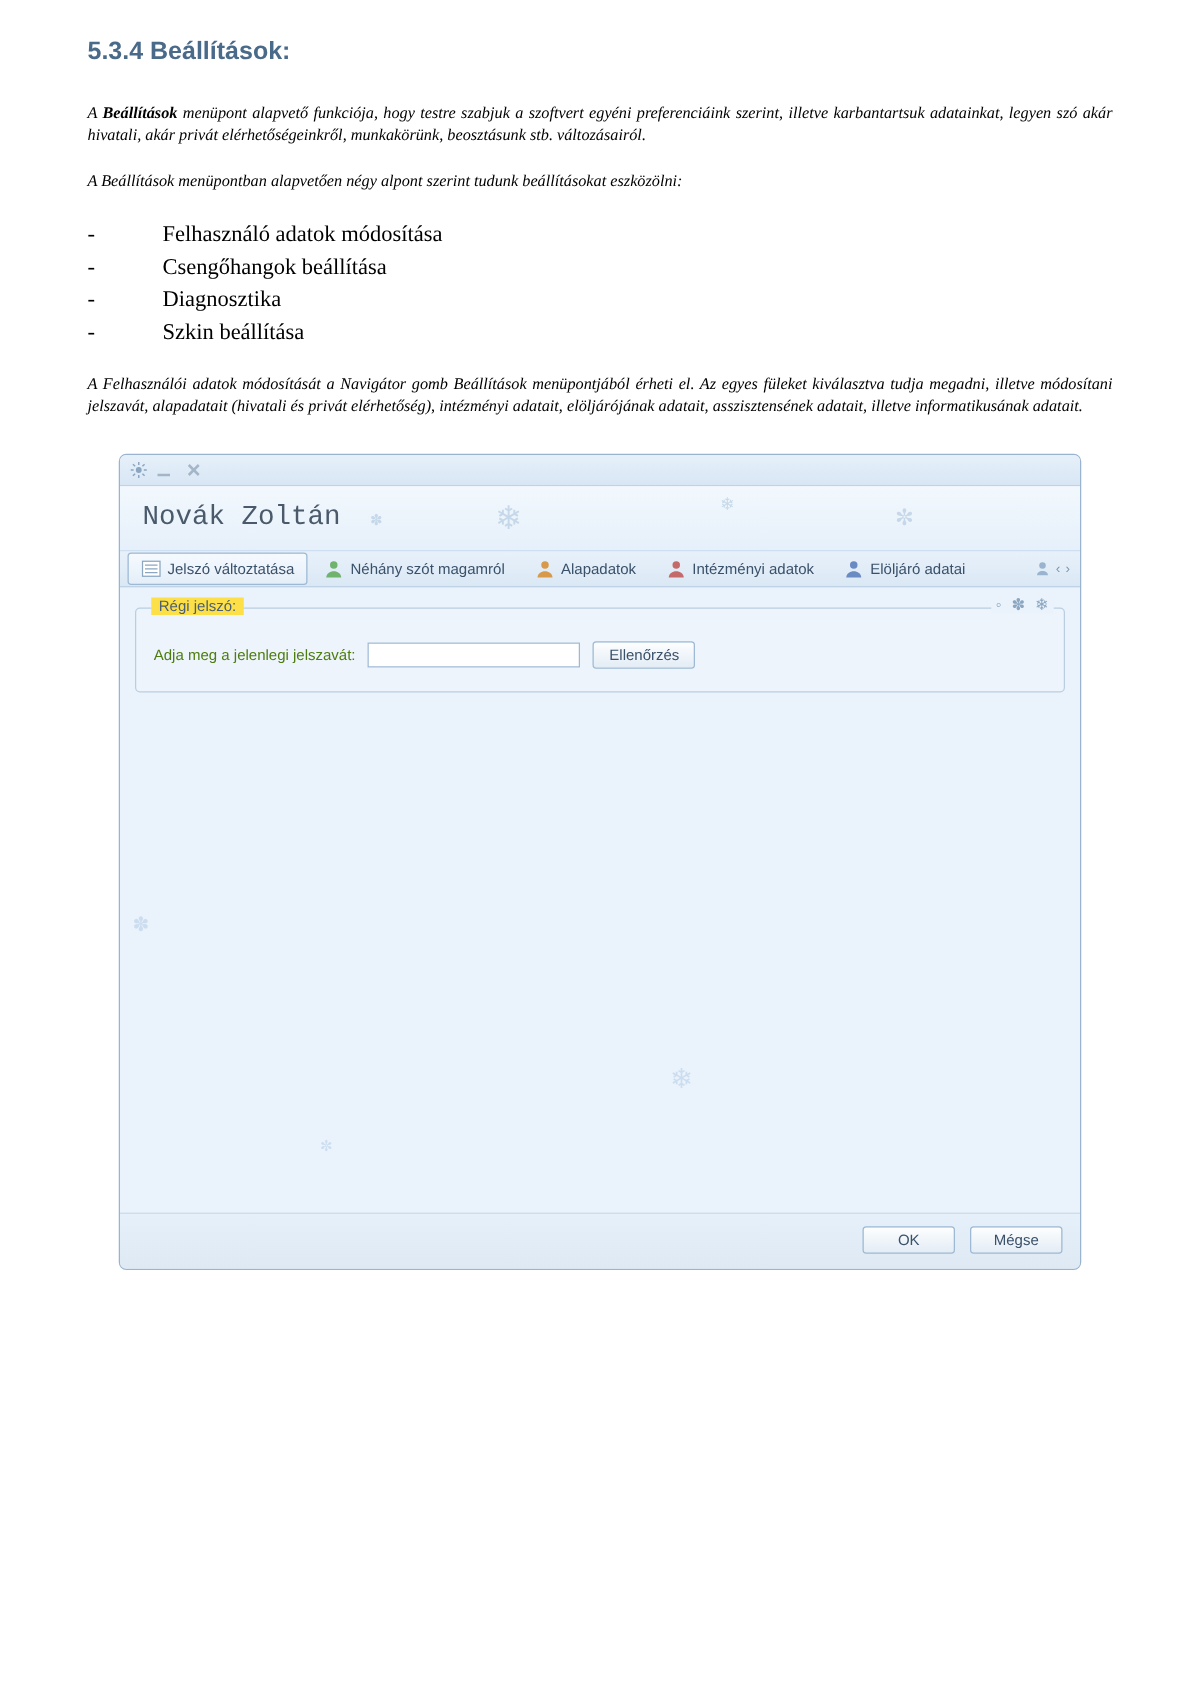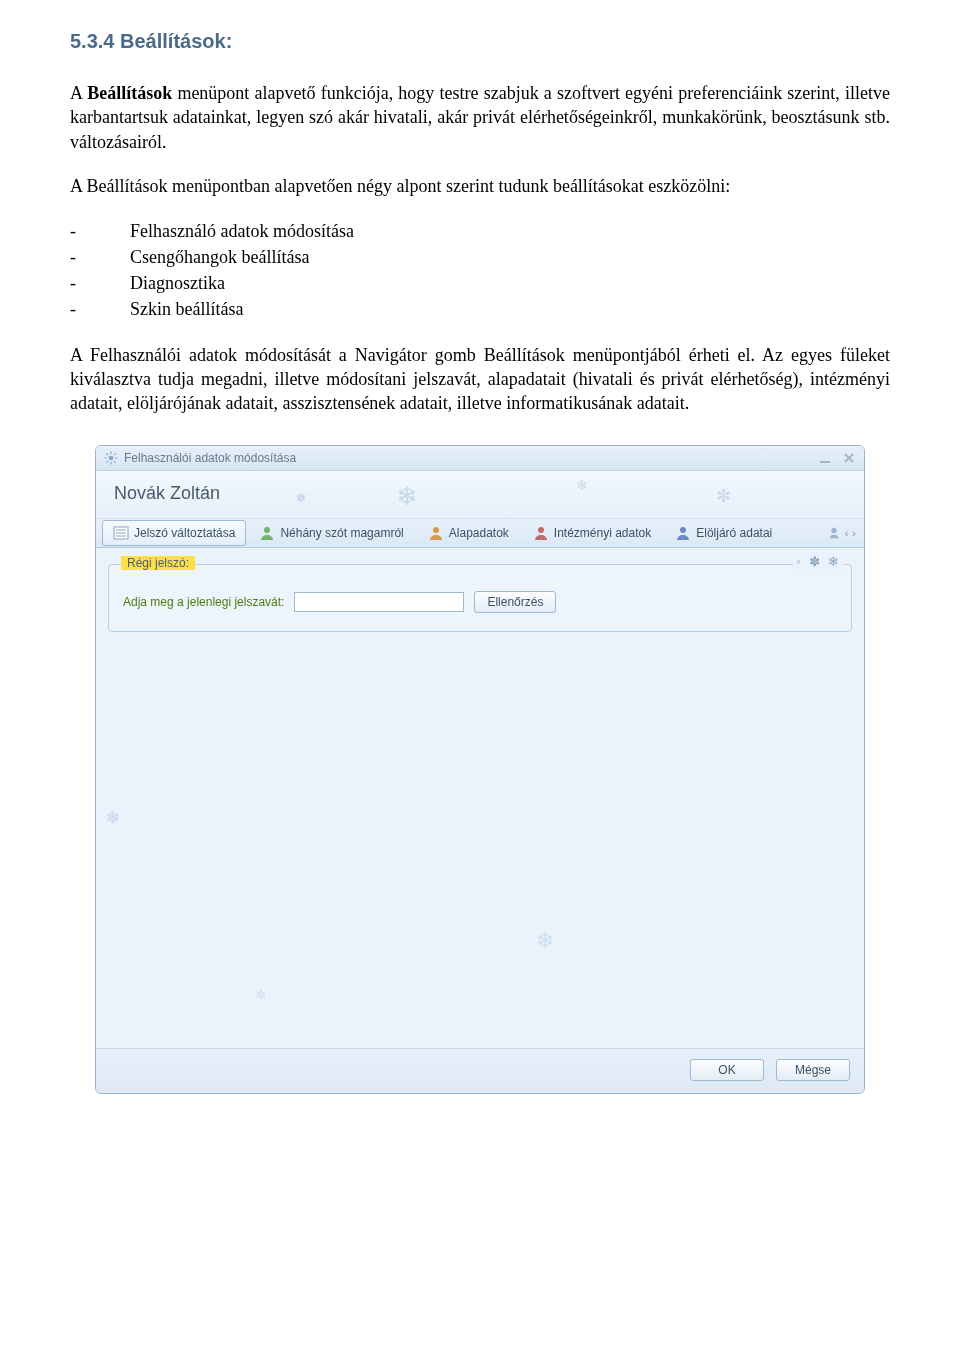--- a/index.html
+++ b/index.html
@@ -15,24 +15,25 @@
     padding: 30px 70px 20px 70px;
   }
   h2.sec-title {
     font-family: Arial, Helvetica, sans-serif;
     font-size: 20px;
     font-weight: bold;
     color: #4a6a8a;
     margin: 0 0 28px 0;
   }
   p.body {
-    font-size: 18px;
+    font-size: 13px;
     line-height: 1.35;
     margin: 0 0 20px 0;
     text-align: justify;
+    font-style: italic;
   }
   ul.bullets {
     list-style: none;
     padding: 0;
     margin: 0 0 20px 0;
   }
   ul.bullets li {
     font-size: 18px;
     line-height: 1.45;
     display: flex;
@@ -71,22 +72,22 @@
   .titlebar .title-text { color: #6a7a8a; flex: 1; }
   .winbtns { display: flex; gap: 10px; }
   .winbtn { width: 14px; height: 14px; opacity: .5; }
 
   .header-band {
     padding: 12px 18px 14px 18px;
     background: linear-gradient(#f2f8fd, #e6f0fa);
     position: relative;
   }
   .header-band .username {
-    font-family: Liberation Sans, sans-serif;
-    font-size: 18px;
+    font-family: Liberation Mono, monospace;
+    font-size: 22px;
     color: #4a5a6b;
   }
   .snowflake { position:absolute; opacity:.35; color:#7fa5c8; pointer-events:none; }
   .sf1 { top:10px; left:300px; font-size:26px; }
   .sf2 { top:20px; left:200px; font-size:12px; }
   .sf3 { top:6px; left:480px; font-size:14px; }
   .sf4 { top:14px; left:620px; font-size:18px; }
 
   .tabbar {
     display: flex;
@@ -249,21 +250,20 @@
               <line x1="12" y1="1" x2="12" y2="5"></line>
               <line x1="12" y1="19" x2="12" y2="23"></line>
               <line x1="1" y1="12" x2="5" y2="12"></line>
               <line x1="19" y1="12" x2="23" y2="12"></line>
               <line x1="4" y1="4" x2="7" y2="7"></line>
               <line x1="17" y1="17" x2="20" y2="20"></line>
               <line x1="4" y1="20" x2="7" y2="17"></line>
               <line x1="17" y1="7" x2="20" y2="4"></line>
             </g>
           </svg>
-        <span class="title-text">Felhasználói adatok módosítása</span>
         <div class="winbtns">
           <svg class="winbtn" viewBox="0 0 14 14">
               <line x1="2" y1="11" x2="12" y2="11" stroke="#6a829a" stroke-width="2"></line>
             </svg>
           <svg class="winbtn" viewBox="0 0 14 14">
               <line x1="3" y1="3" x2="11" y2="11" stroke="#6a829a" stroke-width="2"></line>
               <line x1="11" y1="3" x2="3" y2="11" stroke="#6a829a" stroke-width="2"></line>
             </svg>
         </div>
       </div>

